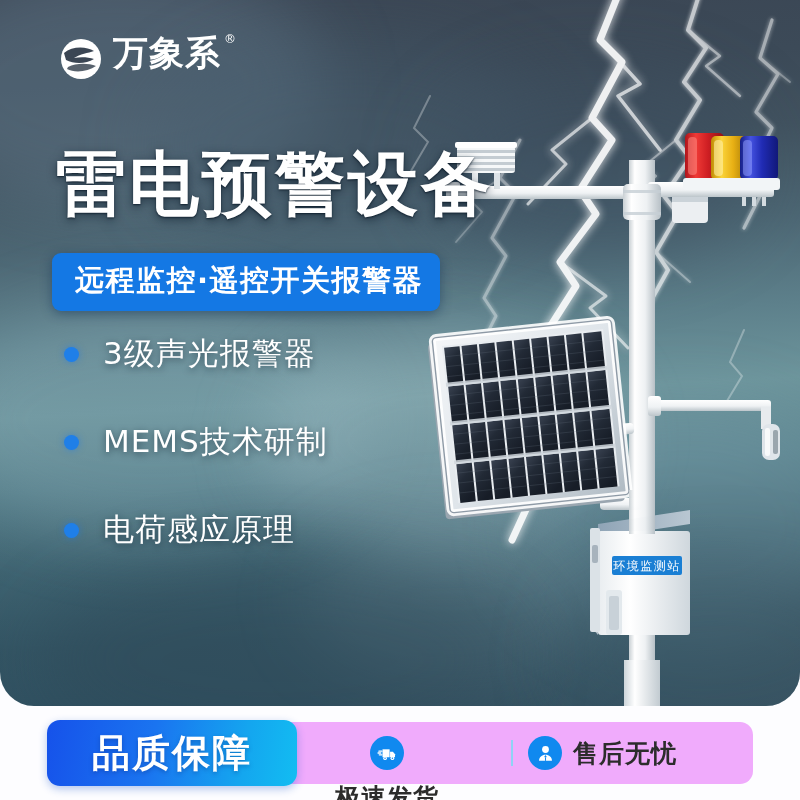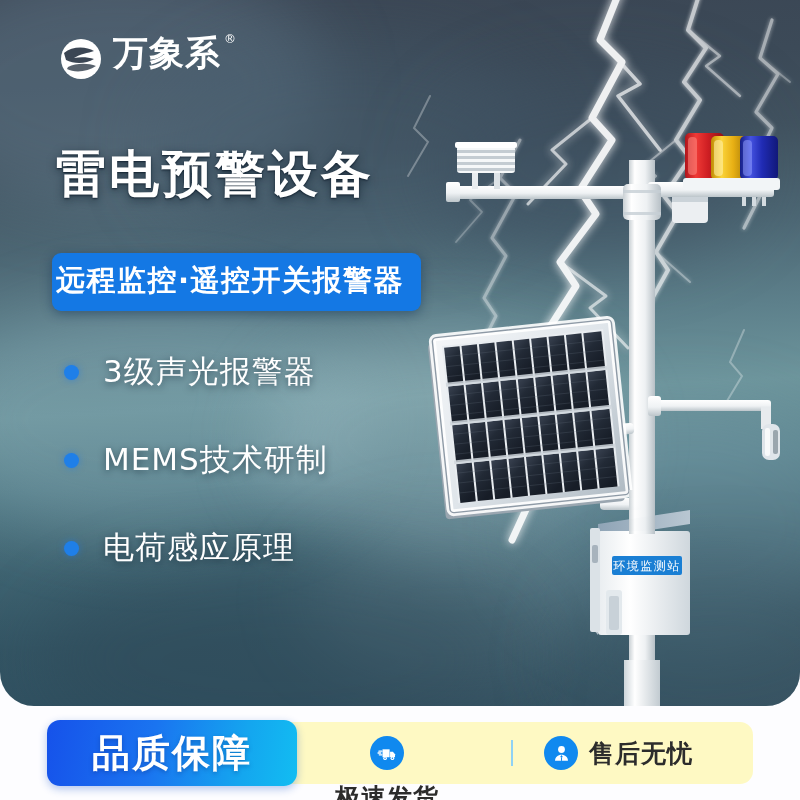--- a/index.html
+++ b/index.html
@@ -53,81 +53,81 @@
     font-family:"DejaVu Sans","Liberation Sans",sans-serif;
     line-height:1;position:relative;
   }
   .logo-r{
     position:absolute;right:-16px;top:-3px;font-size:12px;font-weight:normal;color:#fff;
   }
 
   
   .headline{
     position:absolute;left:56px;top:148px;
-    font-size:50px;font-weight:bold;color:#ffffff;letter-spacing:3px;
+    font-size:70px;font-weight:bold;color:#ffffff;letter-spacing:3px;
     font-family:"DejaVu Sans","Liberation Sans",sans-serif;
     text-shadow:0 3px 10px rgba(10,24,38,.55), 0 1px 2px rgba(10,24,38,.8);
     line-height:1.05;white-space:nowrap;
   }
 
   
   .badge{
     position:absolute;left:52px;top:253px;
     background:#1478e4;
     color:#ffffff;
     font-size:29px;font-weight:bold;letter-spacing:1.5px;
     font-family:"DejaVu Sans","Liberation Sans",sans-serif;
-    padding:8px 17px 10px 4px;
+    padding:8px 17px 10px 23px;
     border-radius:9px;
     white-space:nowrap;
     box-shadow:0 3px 12px rgba(8,40,80,.45);
   }
 
   
-  .features{position:absolute;left:64px;top:342px;}
+  .features{position:absolute;left:64px;top:324px;}
   .feat{display:flex;align-items:center;height:60px;margin-bottom:28px;}
   .dot{
     width:15px;height:15px;border-radius:50%;
     background:#1f7fe8;flex:0 0 auto;margin-right:24px;
     box-shadow:0 0 7px rgba(30,120,230,.55);
   }
   .feat-label{
     font-size:31px;color:#ffffff;font-weight:500;letter-spacing:1px;
     font-family:"DejaVu Sans","Liberation Sans",sans-serif;
     text-shadow:0 2px 7px rgba(10,24,38,.55);
     white-space:nowrap;
   }
 
   
   .device{position:absolute;left:0;top:0;width:800px;height:706px;pointer-events:none;}
 
   
   .banner{
     position:absolute;left:47px;top:722px;
     width:706px;height:62px;
-    background:#fef9c3;
+    background:#f0abfc;
     border-radius:13px;
     display:flex;align-items:center;
   }
   .qpill{
     position:absolute;left:0px;top:-2px;
     width:250px;height:66px;
     border-radius:13px;
     background:linear-gradient(100deg,#1652ea 0%,#1a74f0 42%,#14a6ef 78%,#12bdf2 100%);
     display:flex;align-items:center;justify-content:center;
     box-shadow:0 3px 9px rgba(20,80,200,.32);
   }
   .qpill-label{
     color:#ffffff;font-size:38px;font-weight:bold;letter-spacing:2px;
     font-family:"DejaVu Sans","Liberation Sans",sans-serif;
     text-shadow:0 2px 4px rgba(8,40,120,.35);
   }
   .svc{position:absolute;display:flex;align-items:center;gap:11px;}
   .svc1{left:288px;top:14px;flex-direction:column;}
-  .svc2{left:497px;top:14px;}
+  .svc2{left:481px;top:14px;}
   .svc-icon{
     width:34px;height:34px;border-radius:50%;
     background:#1089ef;flex:0 0 auto;
     display:flex;align-items:center;justify-content:center;
   }
   .svc-label{
     font-size:25px;font-weight:bold;color:#2c2c2c;letter-spacing:1px;
     font-family:"DejaVu Sans","Liberation Sans",sans-serif;white-space:nowrap;
   }
   .svc-div{

